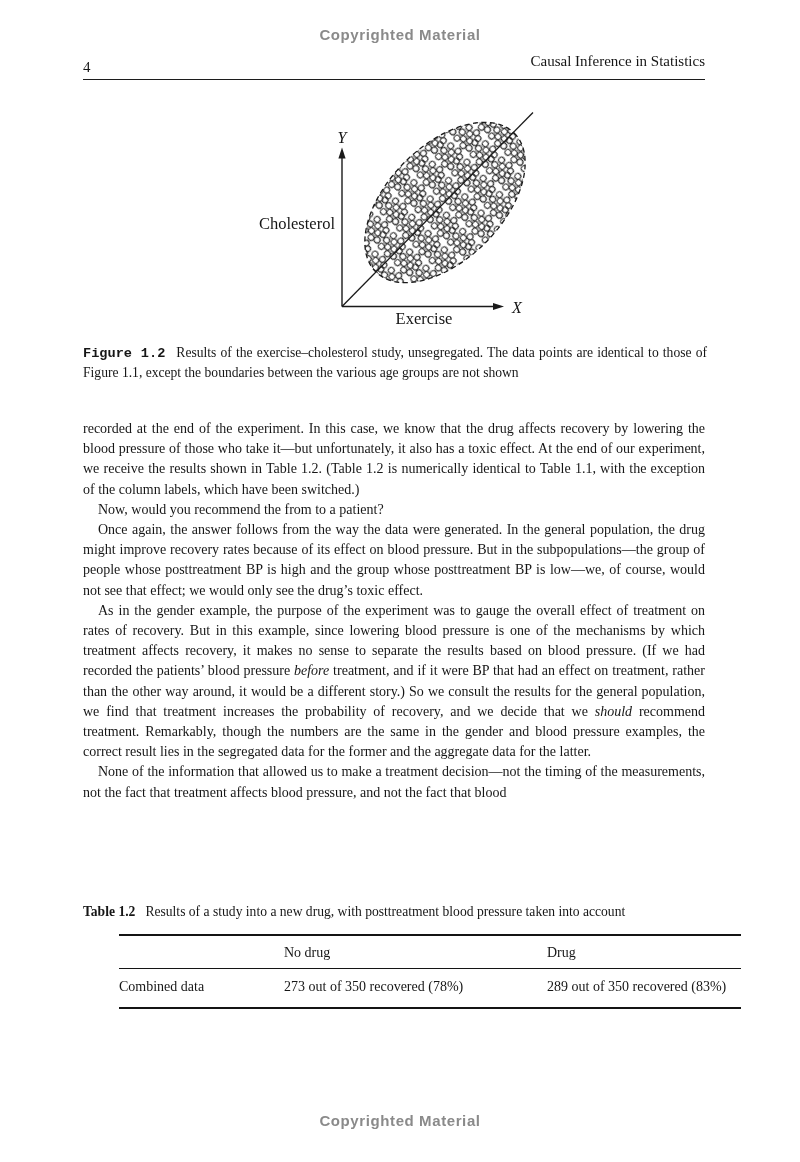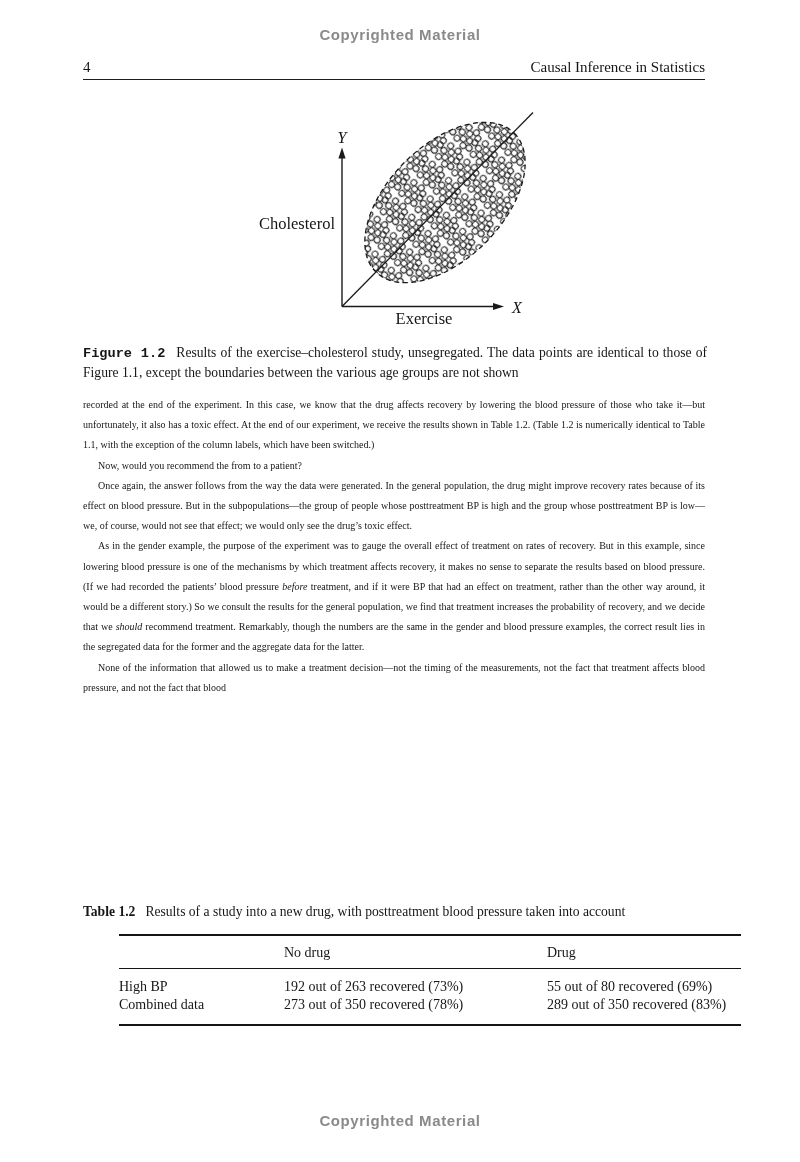--- a/index.html
+++ b/index.html
@@ -6,27 +6,27 @@
   .page{position:relative;width:800px;height:1162px;background:#ffffff;overflow:hidden;
         font-family:"Liberation Serif", serif;color:#161616;border-radius:16px;}
   .copyright{position:absolute;left:0;width:800px;text-align:center;
              font-family:"Liberation Sans", sans-serif;font-weight:bold;
              font-size:15px;letter-spacing:0.6px;color:#8a8a8a;}
   .copyright.top{top:26px;}
   .copyright.bottom{top:1112px;}
   .pagehead{position:absolute;left:83px;top:58px;width:622px;height:21px;
             border-bottom:1.7px solid #1c1c1c;font-size:15px;}
   .pagehead .pnum{position:absolute;left:0;bottom:3px;}
-  .pagehead .rtitle{position:absolute;right:0;bottom:3px;margin-top:20px;}
+  .pagehead .rtitle{position:absolute;right:0;bottom:9px;margin-top:20px;}
   .figwrap{position:absolute;left:240px;top:98px;width:310px;height:236px;}
   .figcaption{position:absolute;left:83px;top:344px;width:624px;
               font-size:13.6px;line-height:18.6px;text-align:justify;}
   .figcaption .cap-label{font-weight:bold;margin-right:11px;font-family:Liberation Mono, monospace;}
-  .bodytext{position:absolute;left:83px;top:395px;width:622px;
-            font-size:10px;line-height:20.2px;text-align:justify;}
+  .bodytext{position:absolute;left:83px;top:419px;width:622px;
+            font-size:14px;line-height:20.2px;text-align:justify;}
   .bodytext p{margin:0;}
   .bodytext p.indent{text-indent:15px;}
   .bodytext em{font-style:italic;}
   .tablecap{position:absolute;left:83px;top:904px;width:622px;font-size:13.6px;}
   .tablecap .cap-label{font-weight:bold;margin-right:10px;}
   table.results{position:absolute;left:83px;top:934px;width:622px;
                 border-collapse:collapse;font-size:14px;
                 border-top:2.6px solid #141414;border-bottom:2.6px solid #141414;margin-left:36px;}
   table.results th{font-weight:normal;text-align:left;padding:9px 0 7px 0;
                    border-bottom:1.5px solid #141414;font-size:14px;}
@@ -112,25 +112,20 @@
     </colgroup>
     <thead>
       <tr>
         <th></th>
         <th>No drug</th>
         <th>Drug</th>
       </tr>
     </thead>
     <tbody>
         <tr>
-          <td>High BP</td>
-          <td>192 out of 263 recovered (73%)</td>
-          <td>55 out of 80 recovered (69%)</td>
-        </tr>
-        <tr>
           <td>Combined data</td>
           <td>273 out of 350 recovered (78%)</td>
           <td>289 out of 350 recovered (83%)</td>
         </tr>
       </tbody>
   </table>
 
   <div class="copyright bottom">Copyrighted Material</div>
 
 </div>

